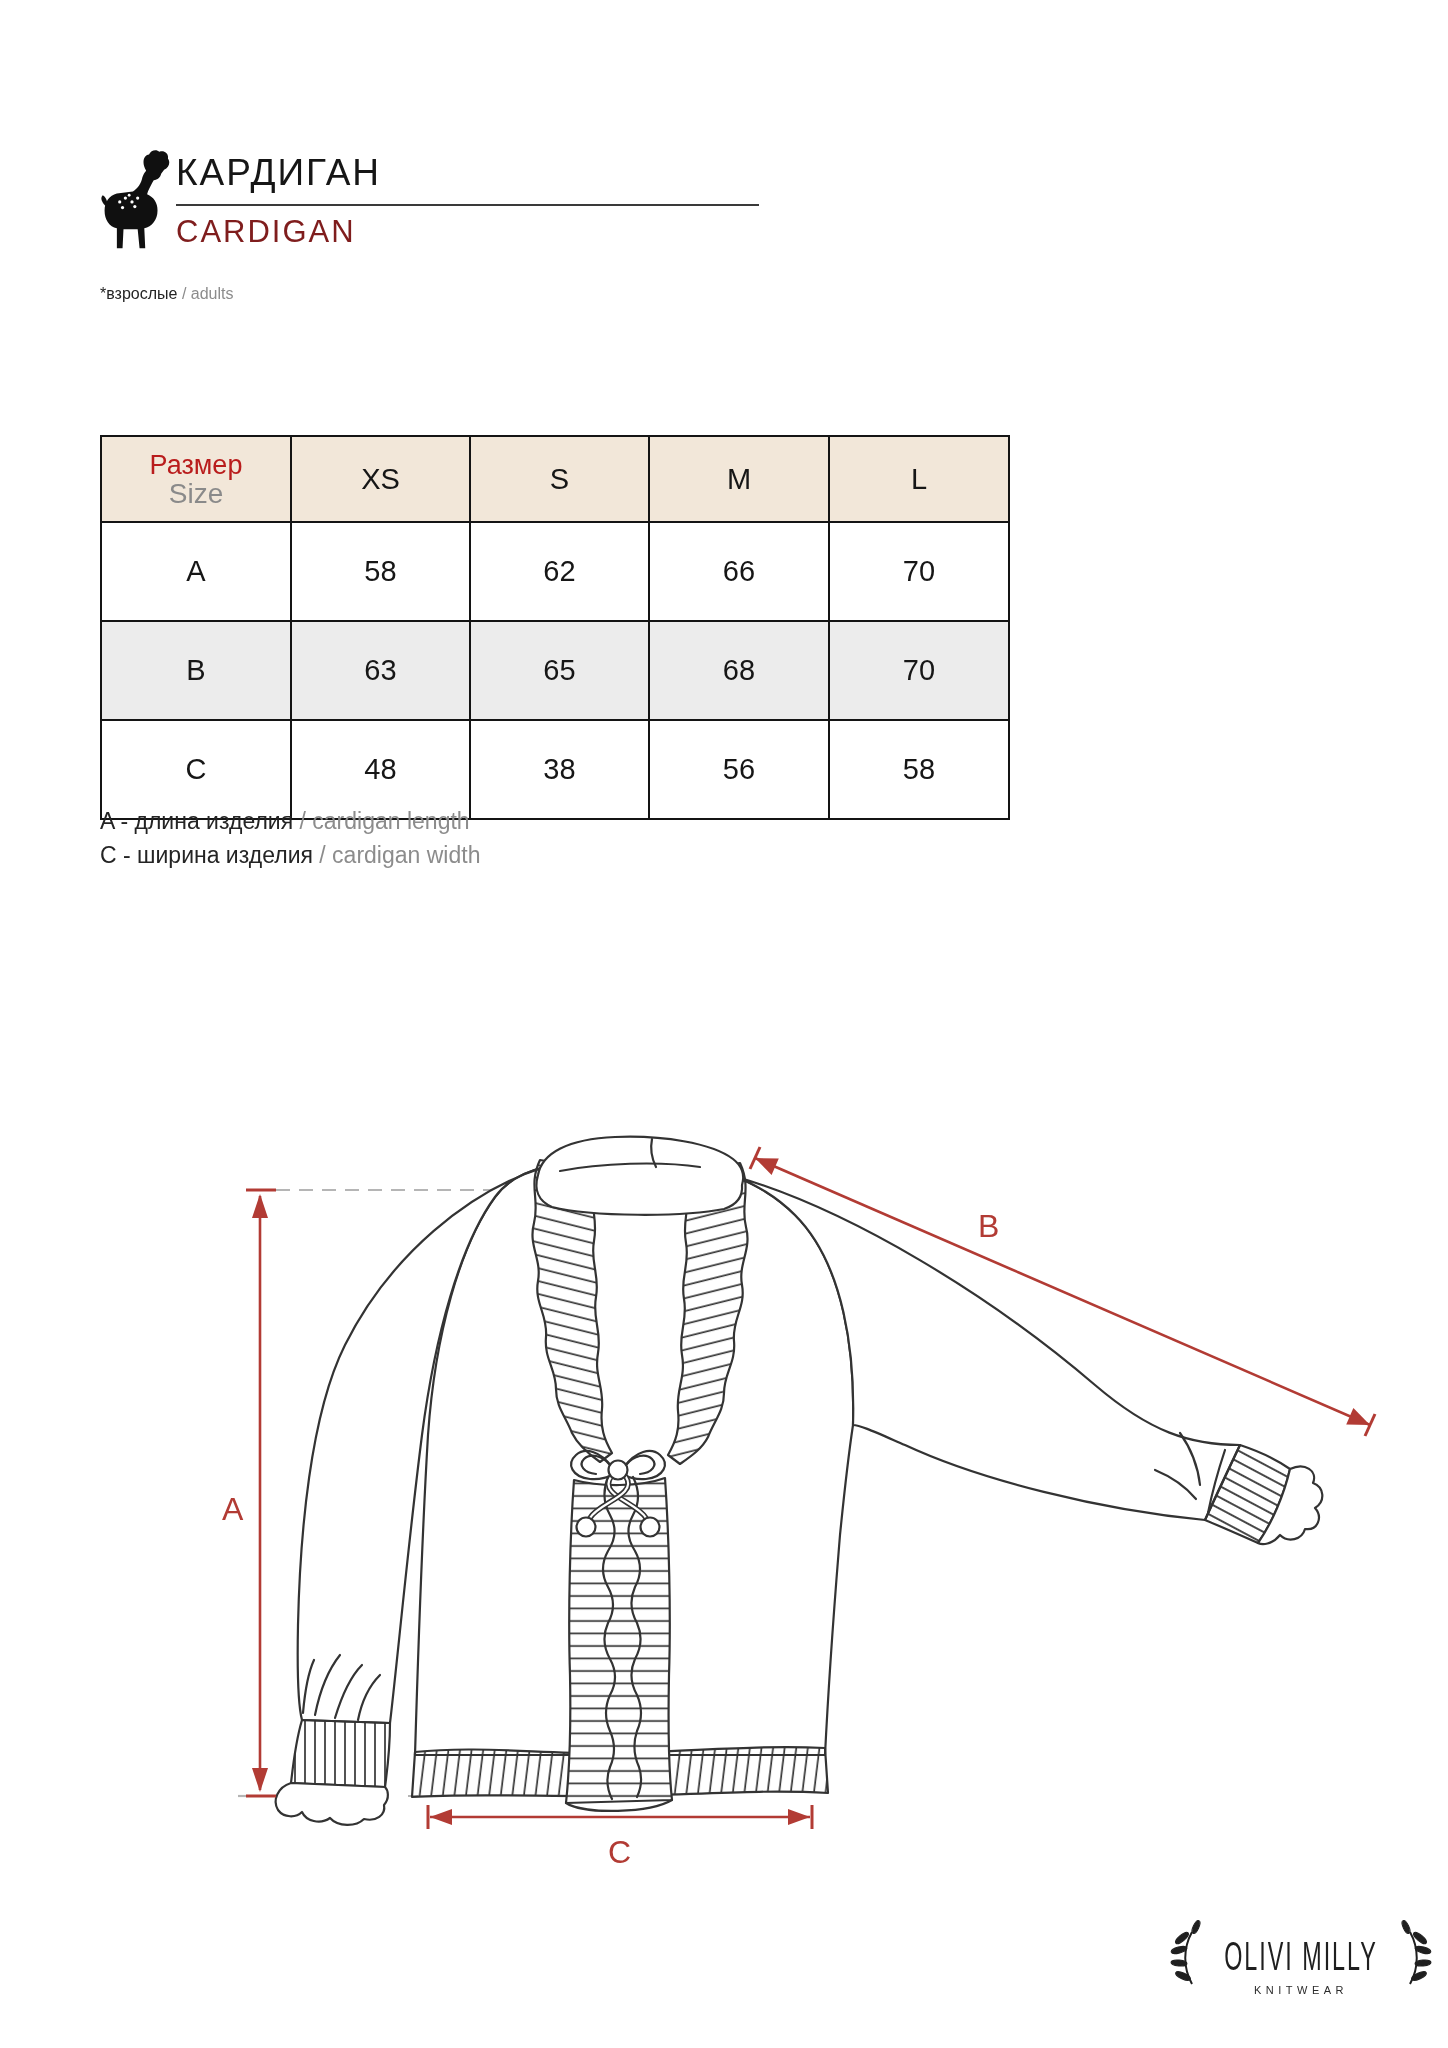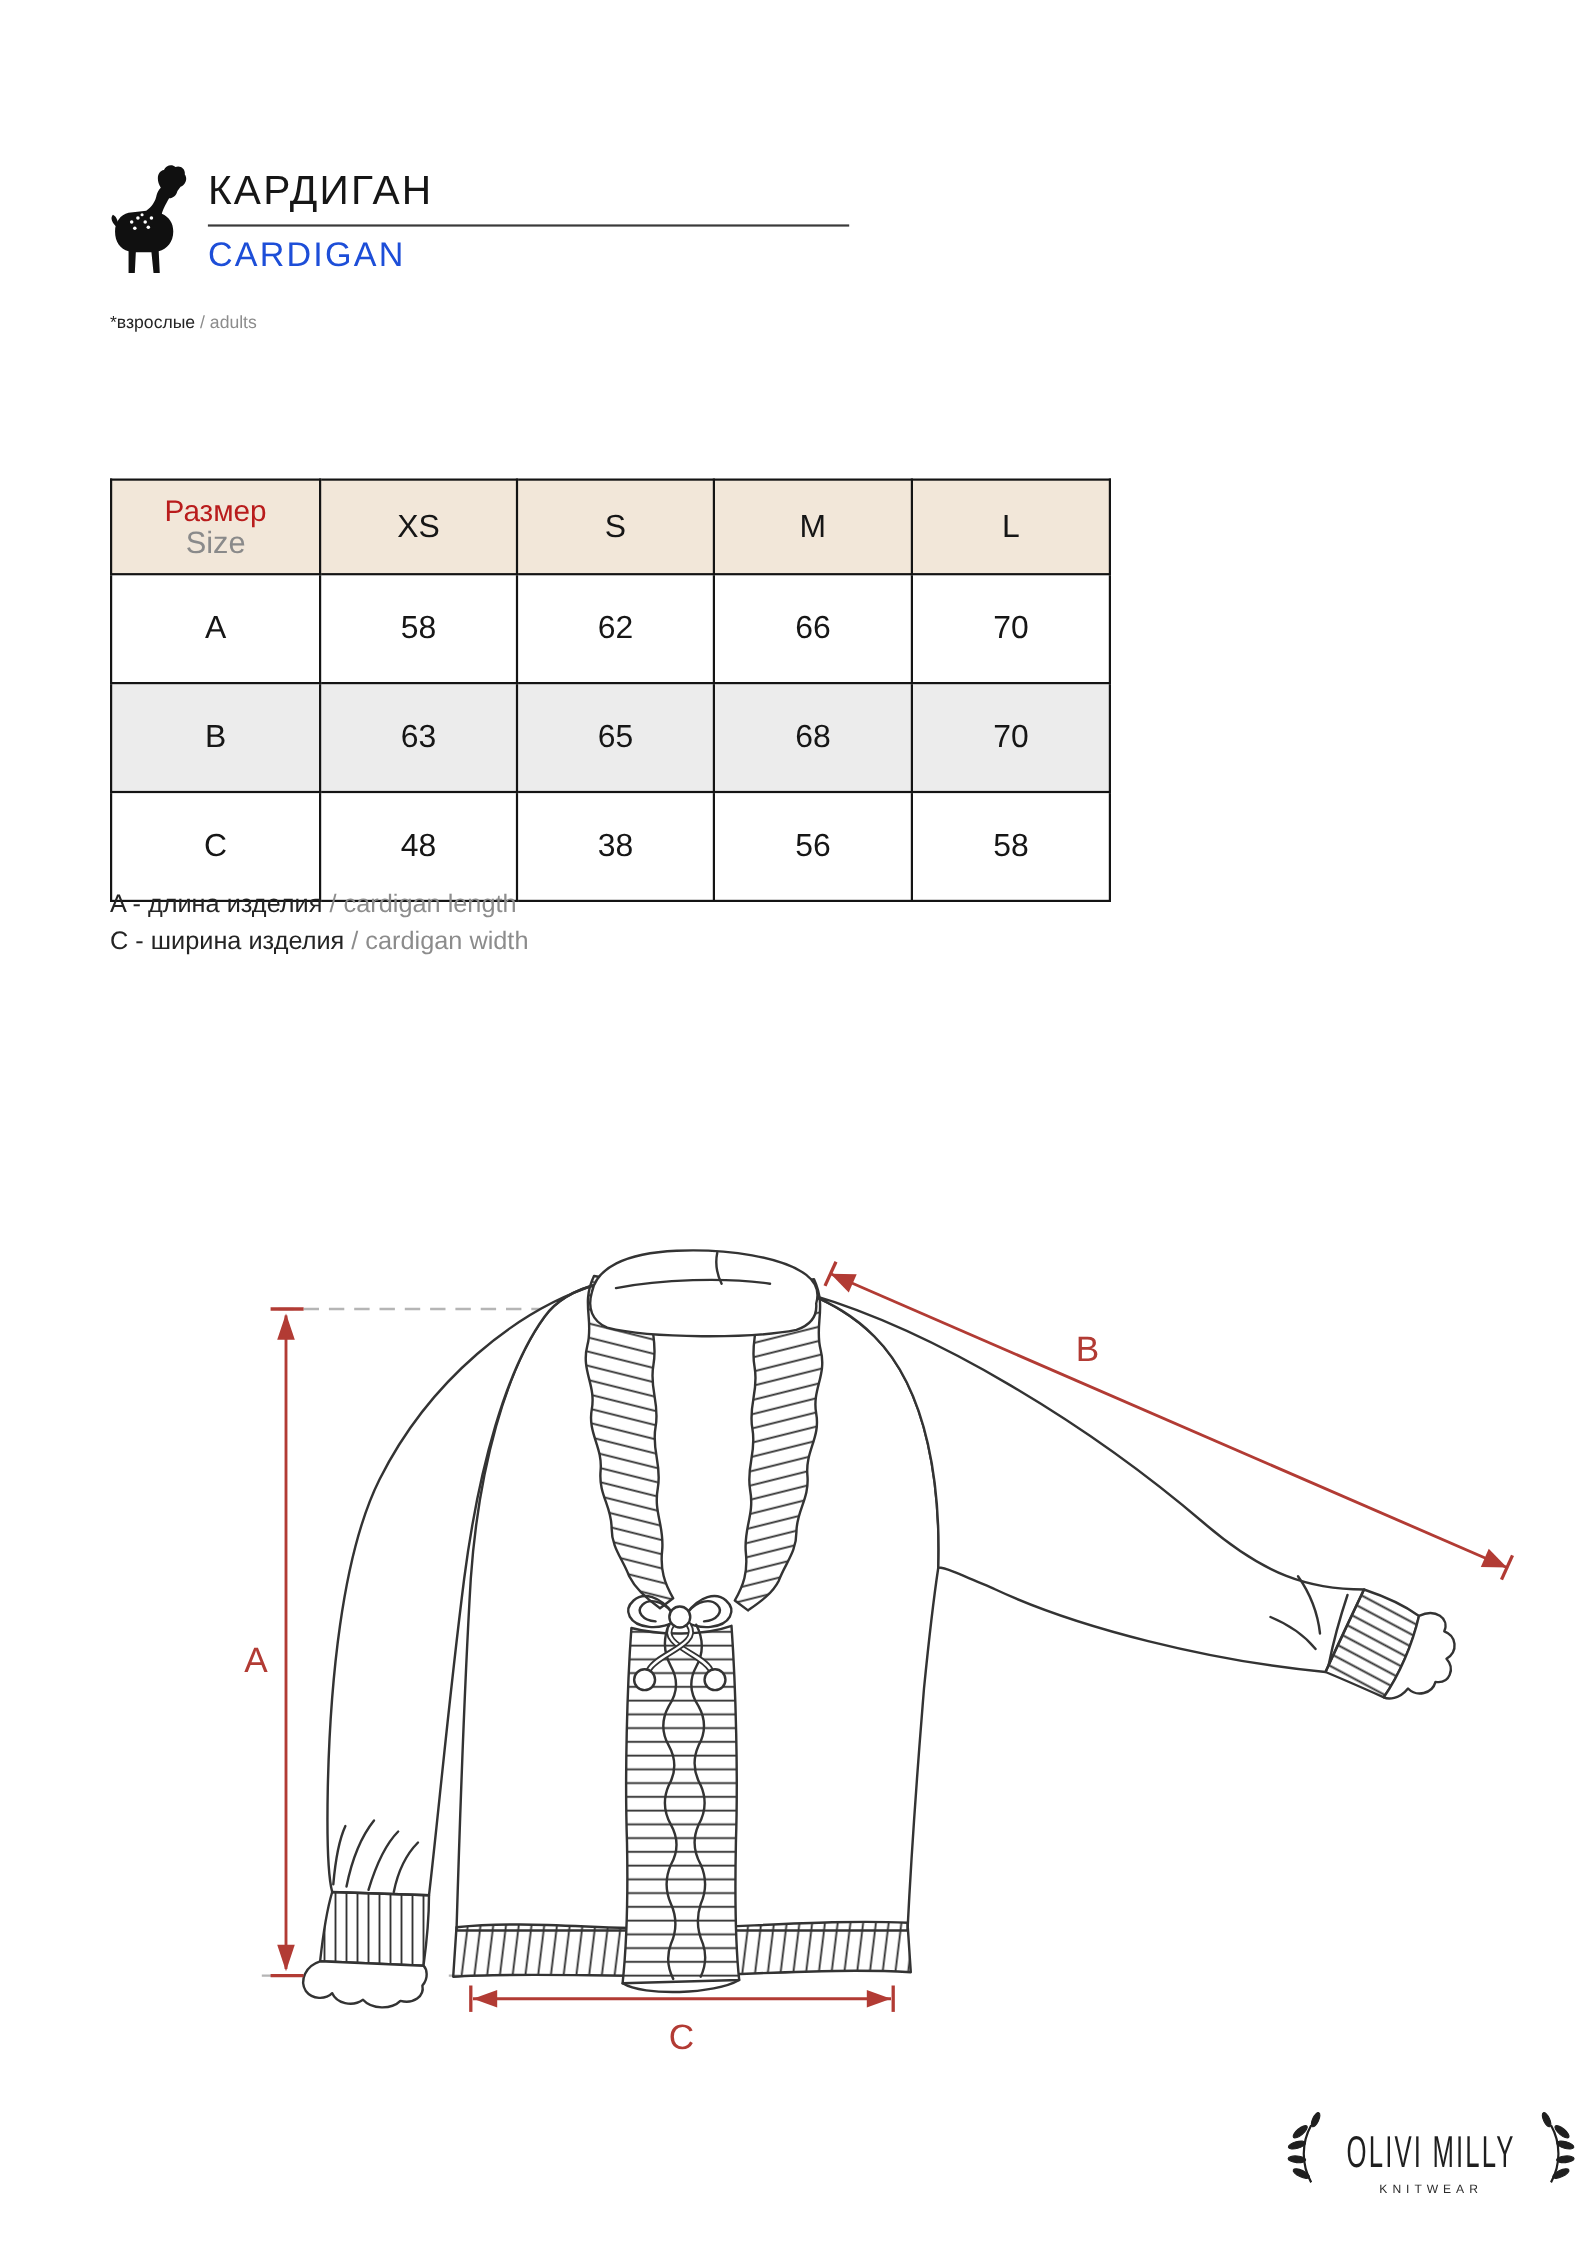--- a/index.html
+++ b/index.html
@@ -3,24 +3,24 @@
 <meta charset="utf-8">
 <style>
   html,body{margin:0;padding:0;}
   body{
     width:1448px;height:2048px;position:relative;background:#ffffff;
     font-family:"Liberation Sans", sans-serif;color:#1c1c1c;overflow:hidden;
   }
   .abs{position:absolute;}
   
   .deer{left:94px;top:148px;width:76px;height:104px;}
-  .title-block{left:189px;top:152px;width:600px;}
+  .title-block{left:176px;top:152px;width:600px;}
   .title-ru{font-size:37px;letter-spacing:2px;color:#161616;font-weight:400;}
   .title-rule{margin-top:10px;width:583px;height:0;border-top:2px solid #3a3a3a;}
-  .title-en{margin-top:8px;font-size:31px;letter-spacing:2px;color:#1d4ed8;}
+  .title-en{margin-top:8px;font-size:31px;letter-spacing:2px;color:#7f1d1d;}
   
   .note{left:100px;top:285px;font-size:16px;}
   .note .ru{color:#242424;}
   .note .en{color:#8c8c8c;}
   
   table.size{left:100px;top:435px;position:absolute;border-collapse:collapse;table-layout:fixed;width:908px;}
   table.size td,table.size th{border:2px solid #141414;text-align:center;vertical-align:middle;font-weight:400;}
   table.size thead tr{height:86px;background:#f2e7d9;}
   table.size tbody tr{height:99px;}
   table.size tbody tr.alt{background:#ececec;}

